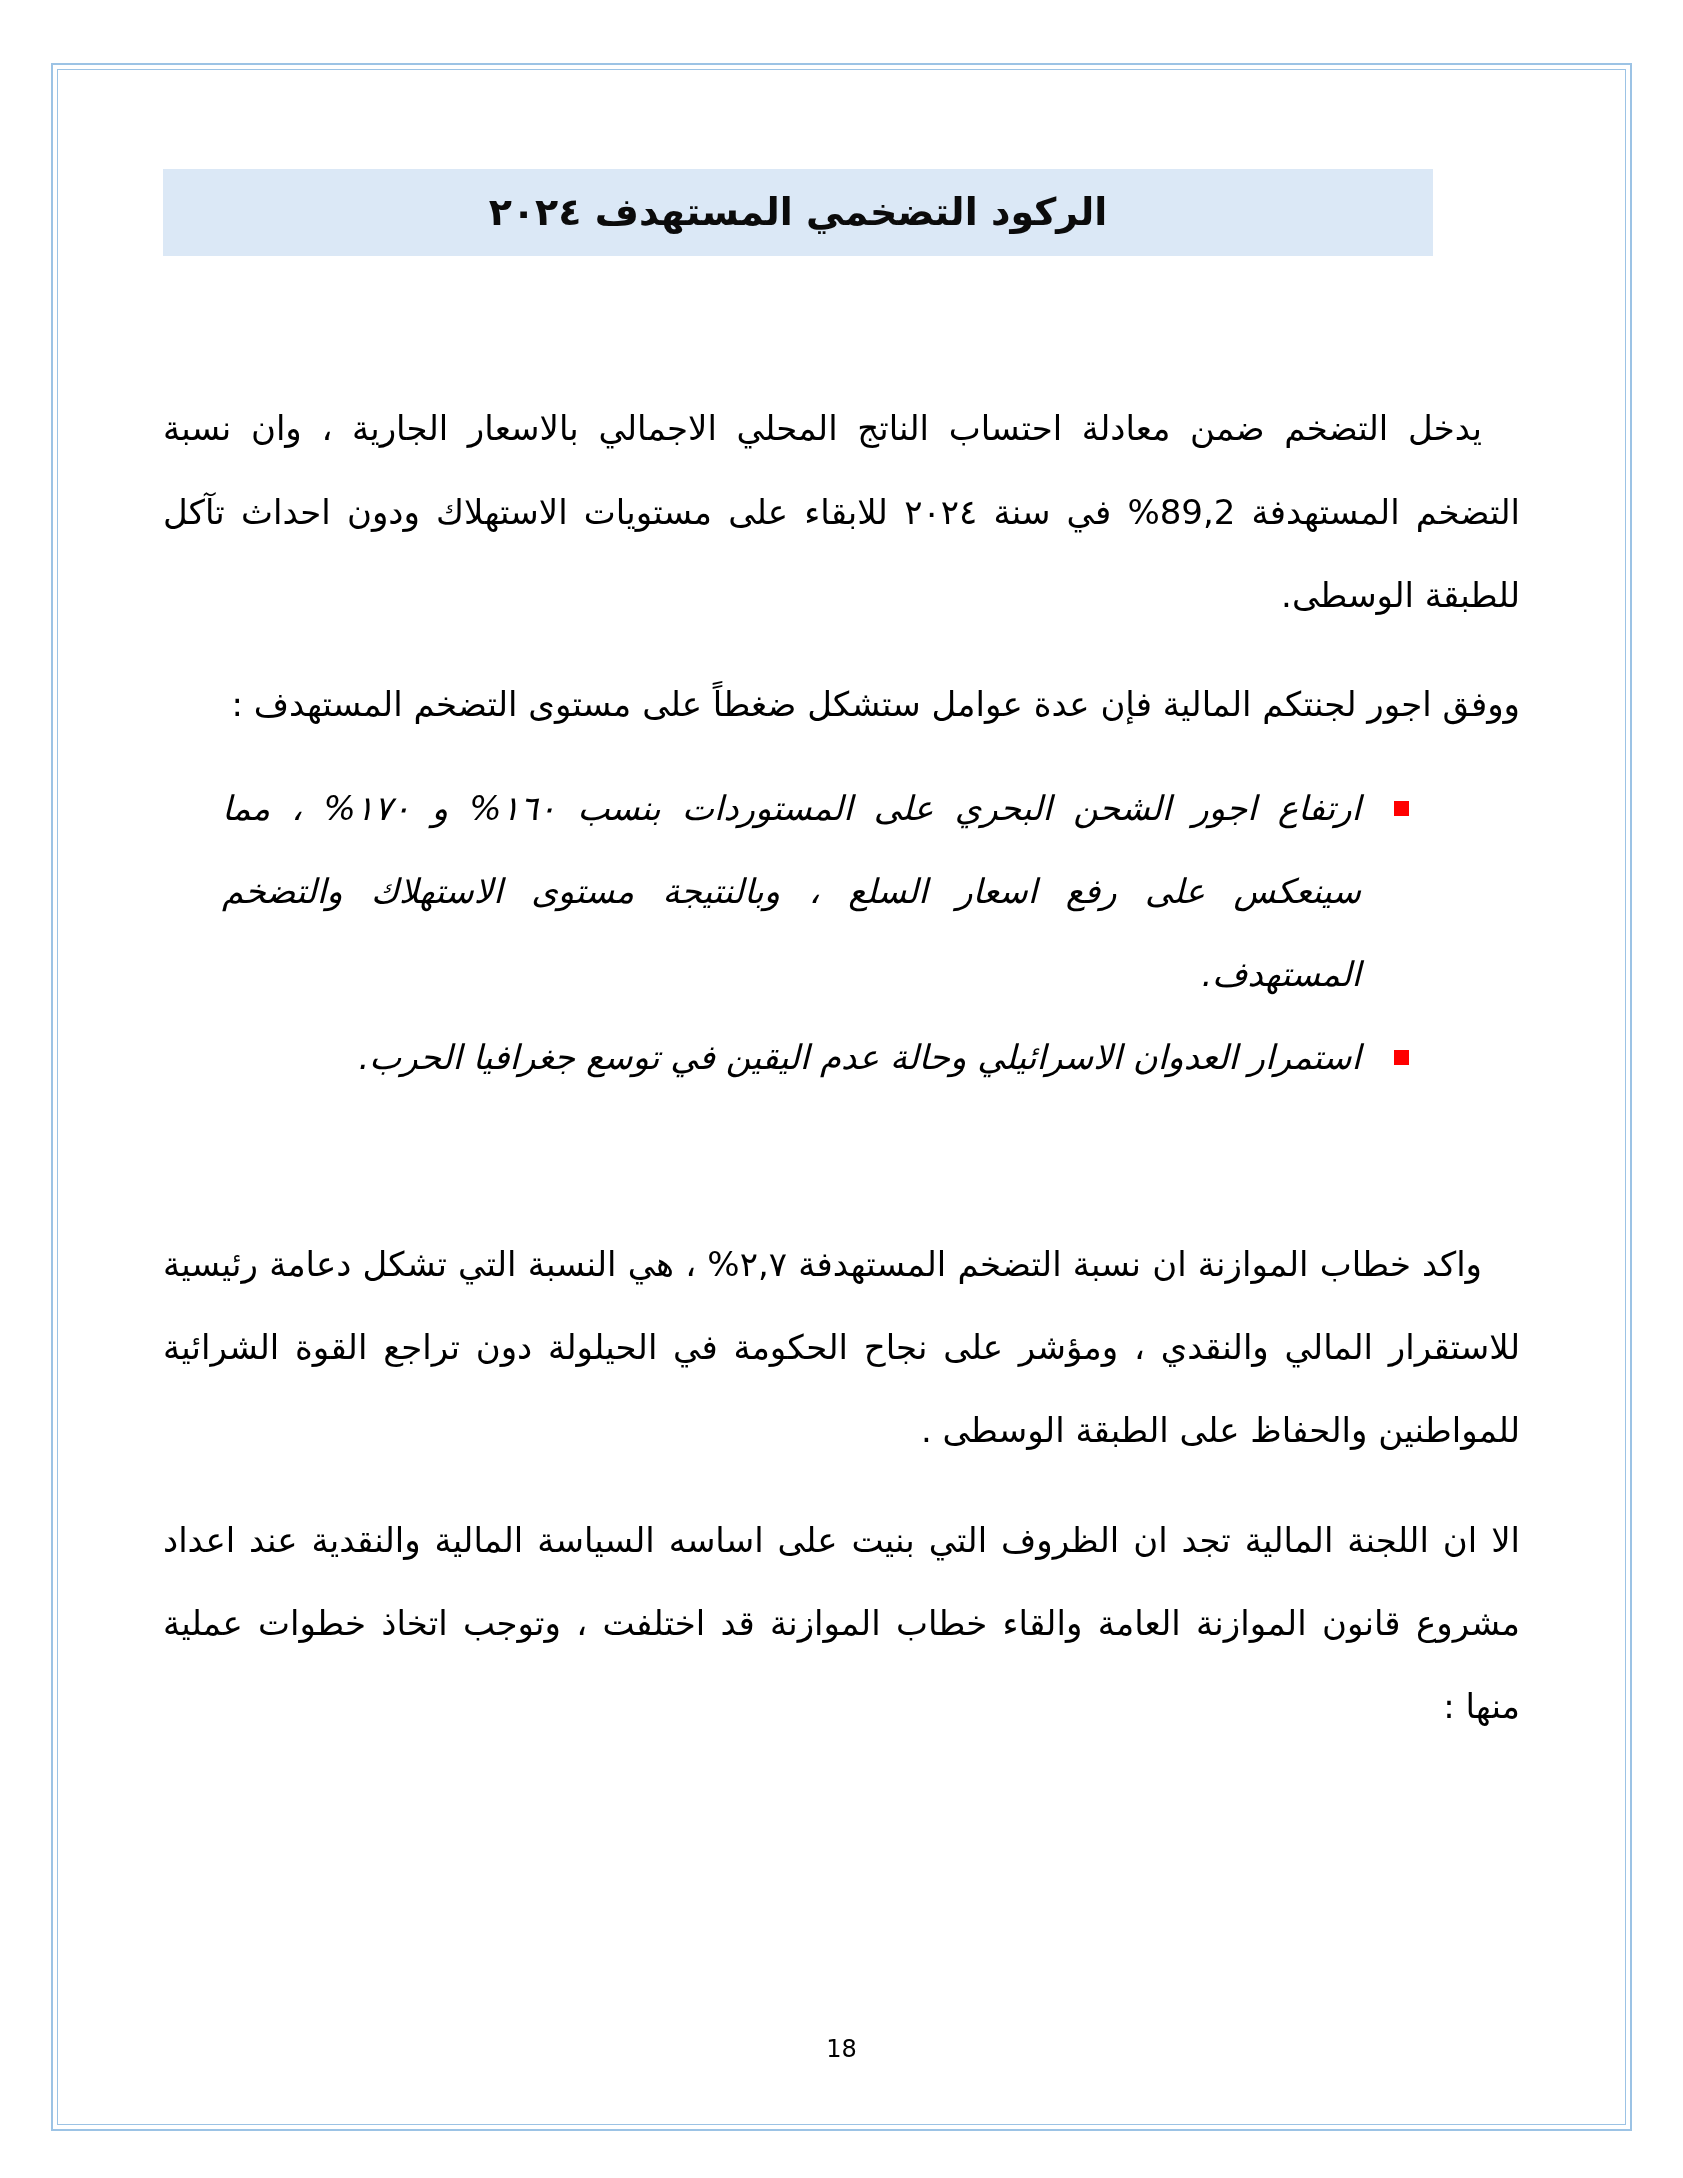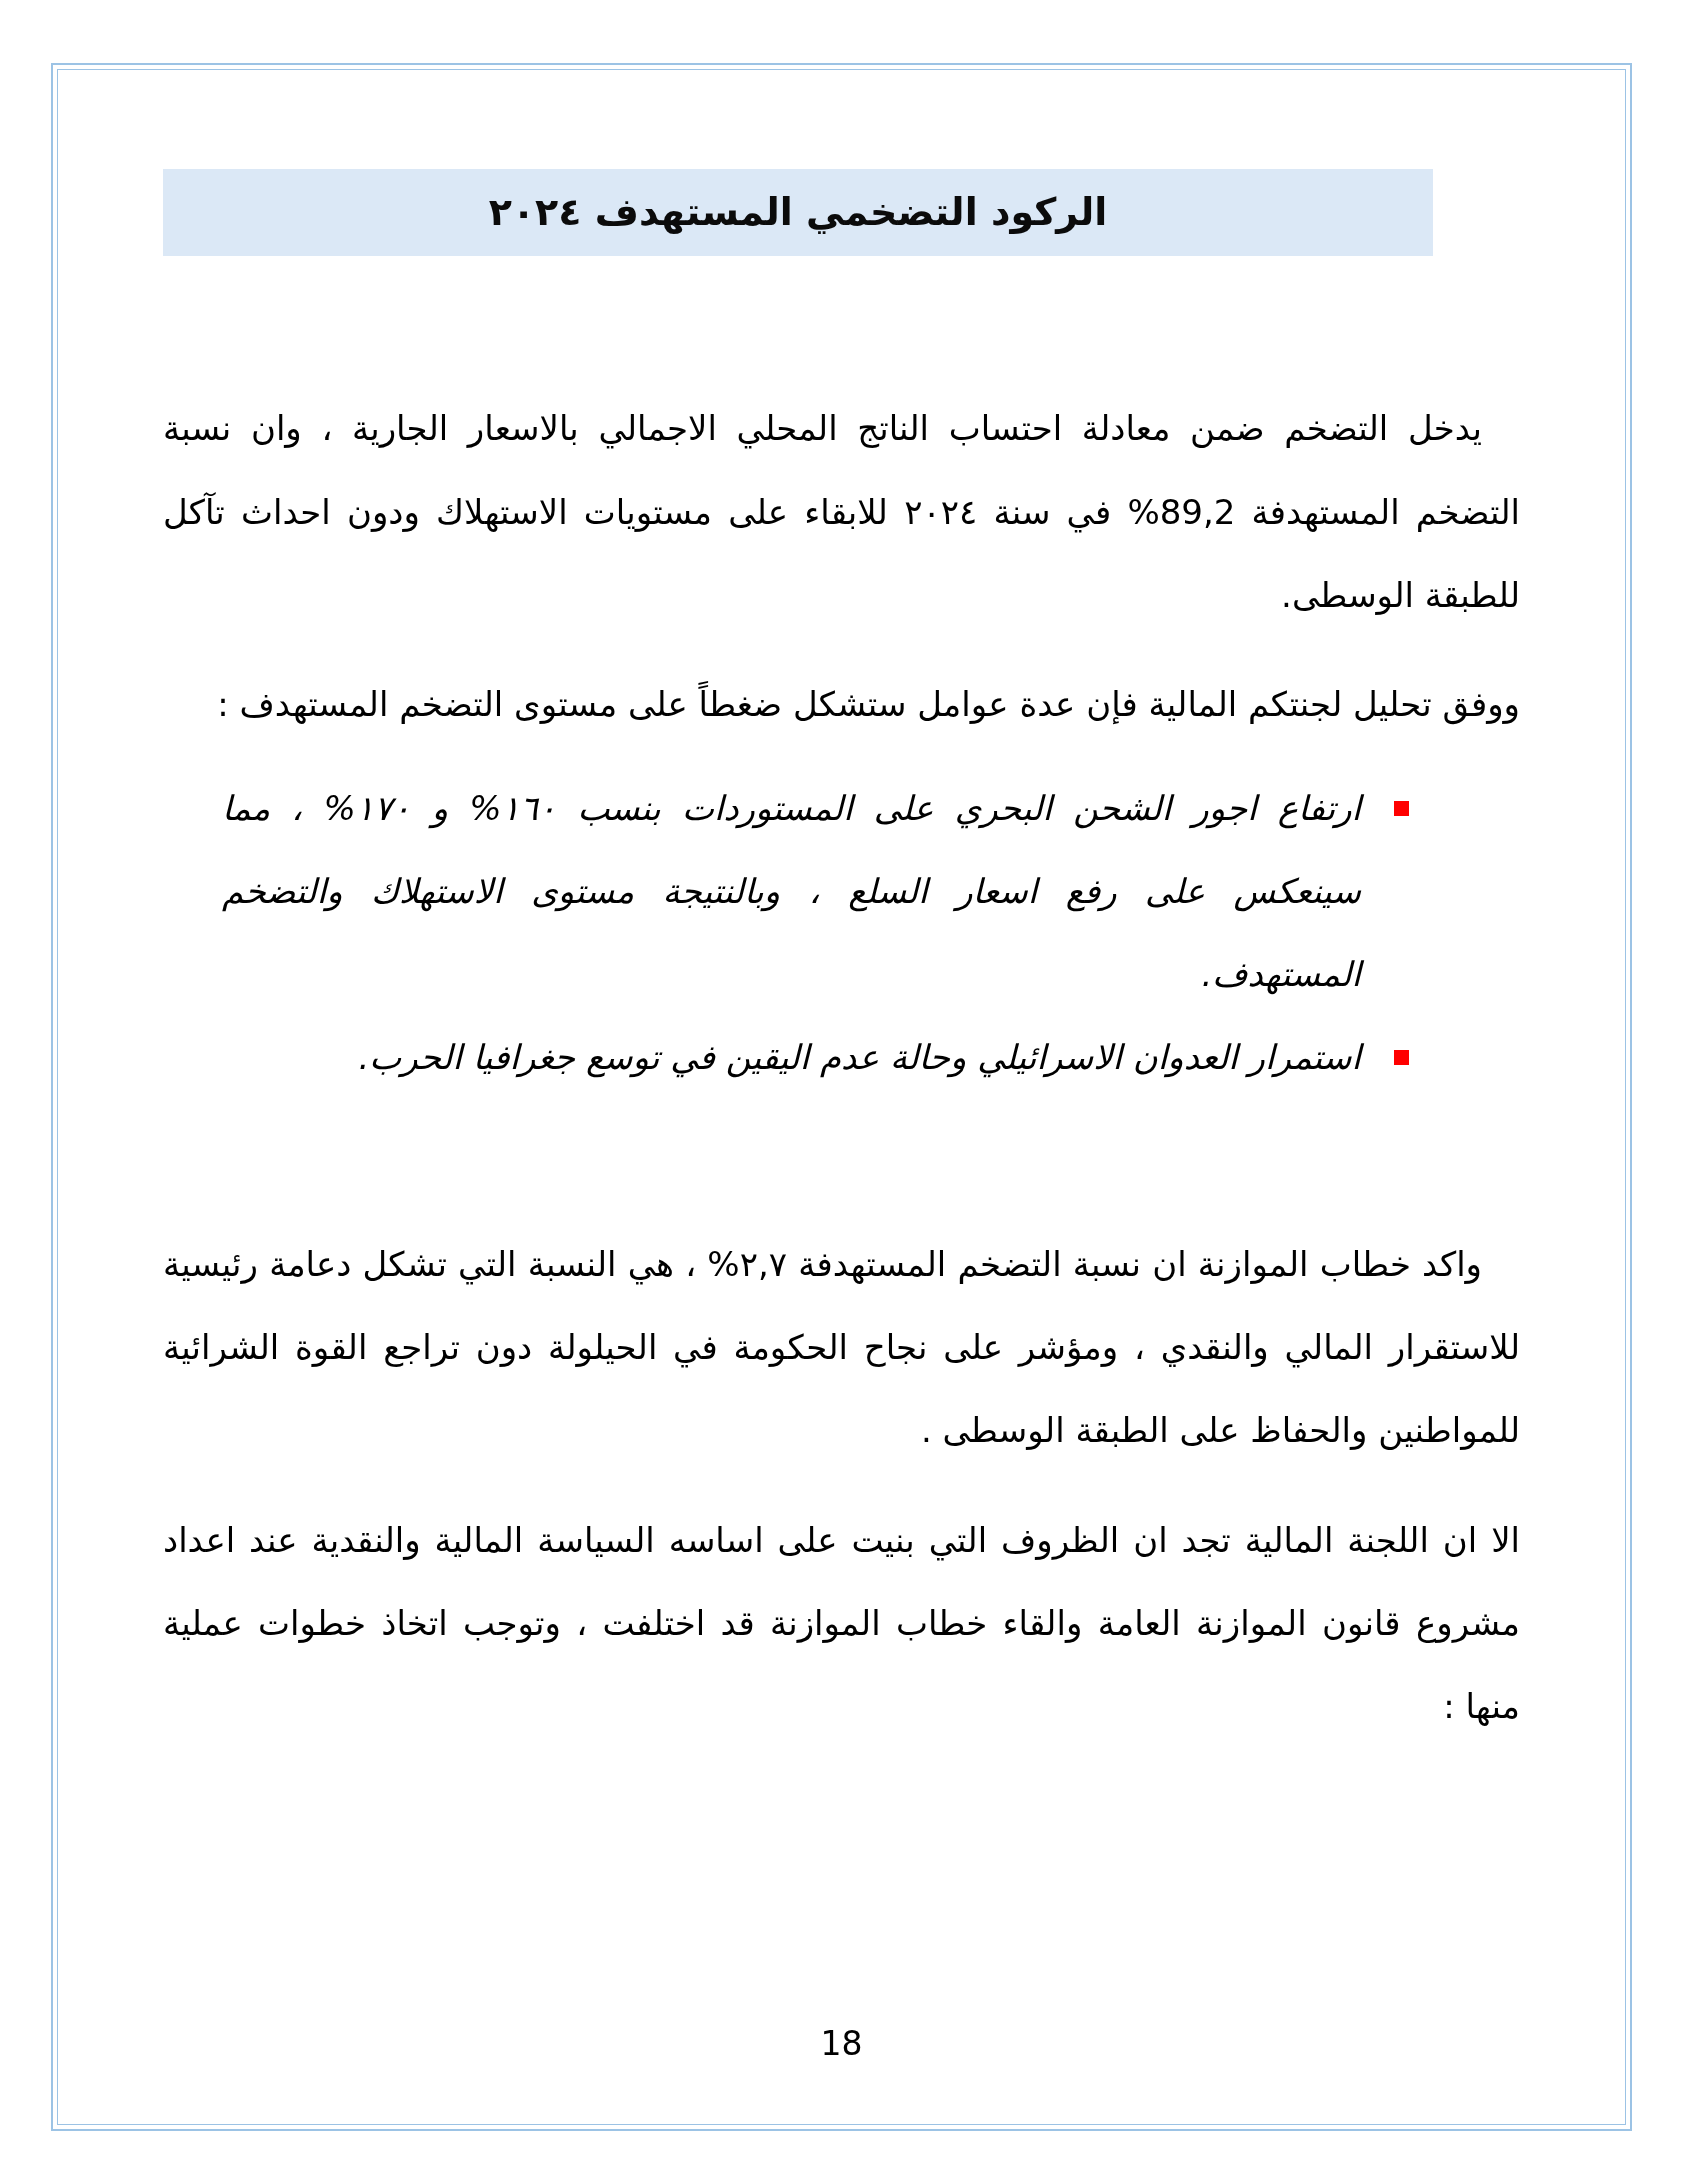--- a/index.html
+++ b/index.html
@@ -79,40 +79,40 @@
     background: #ff0000;
   }
 
   .page-number {
     position: absolute;
     bottom: 61px;
     left: 0;
     right: 0;
     text-align: center;
     direction: ltr;
-    font-size: 33px;
+    font-size: 24px;
     color: #000000;
   }
 </style>
 </head>
 <body>
 
 <div class="page">
   <div class="frame-outer">
     <div class="frame-inner">
 
       <div class="content">
 
         <div class="title-box">
           <h1 class="title">الركود التضخمي المستهدف ٢٠٢٤</h1>
         </div>
 
         <p class="para first-after-title indented">يدخل التضخم ضمن معادلة احتساب الناتج المحلي الاجمالي بالاسعار الجارية ، وان نسبة التضخم المستهدفة 89,2% في سنة ٢٠٢٤ للابقاء على مستويات الاستهلاك ودون احداث تآكل للطبقة الوسطى.</p>
 
-        <p class="para">ووفق تحليل لجنتكم المالية فإن عدة عوامل ستشكل ضغطاً على مستوى التضخم المستهدف :</p>
+        <p class="para">ووفق اجور لجنتكم المالية فإن عدة عوامل ستشكل ضغطاً على مستوى التضخم المستهدف :</p>
 
         <ul class="bullets">
           <li class="bullet-item">
             <span class="bullet-marker"></span>
             <span class="bullet-text">ارتفاع اجور الشحن البحري على المستوردات بنسب ١٦٠% و ١٧٠% ، مما سينعكس على رفع اسعار السلع ، وبالنتيجة مستوى الاستهلاك والتضخم المستهدف.</span>
           </li>
           <li class="bullet-item">
             <span class="bullet-marker"></span>
             <span class="bullet-text">استمرار العدوان الاسرائيلي وحالة عدم اليقين في توسع جغرافيا الحرب.</span>
           </li>

